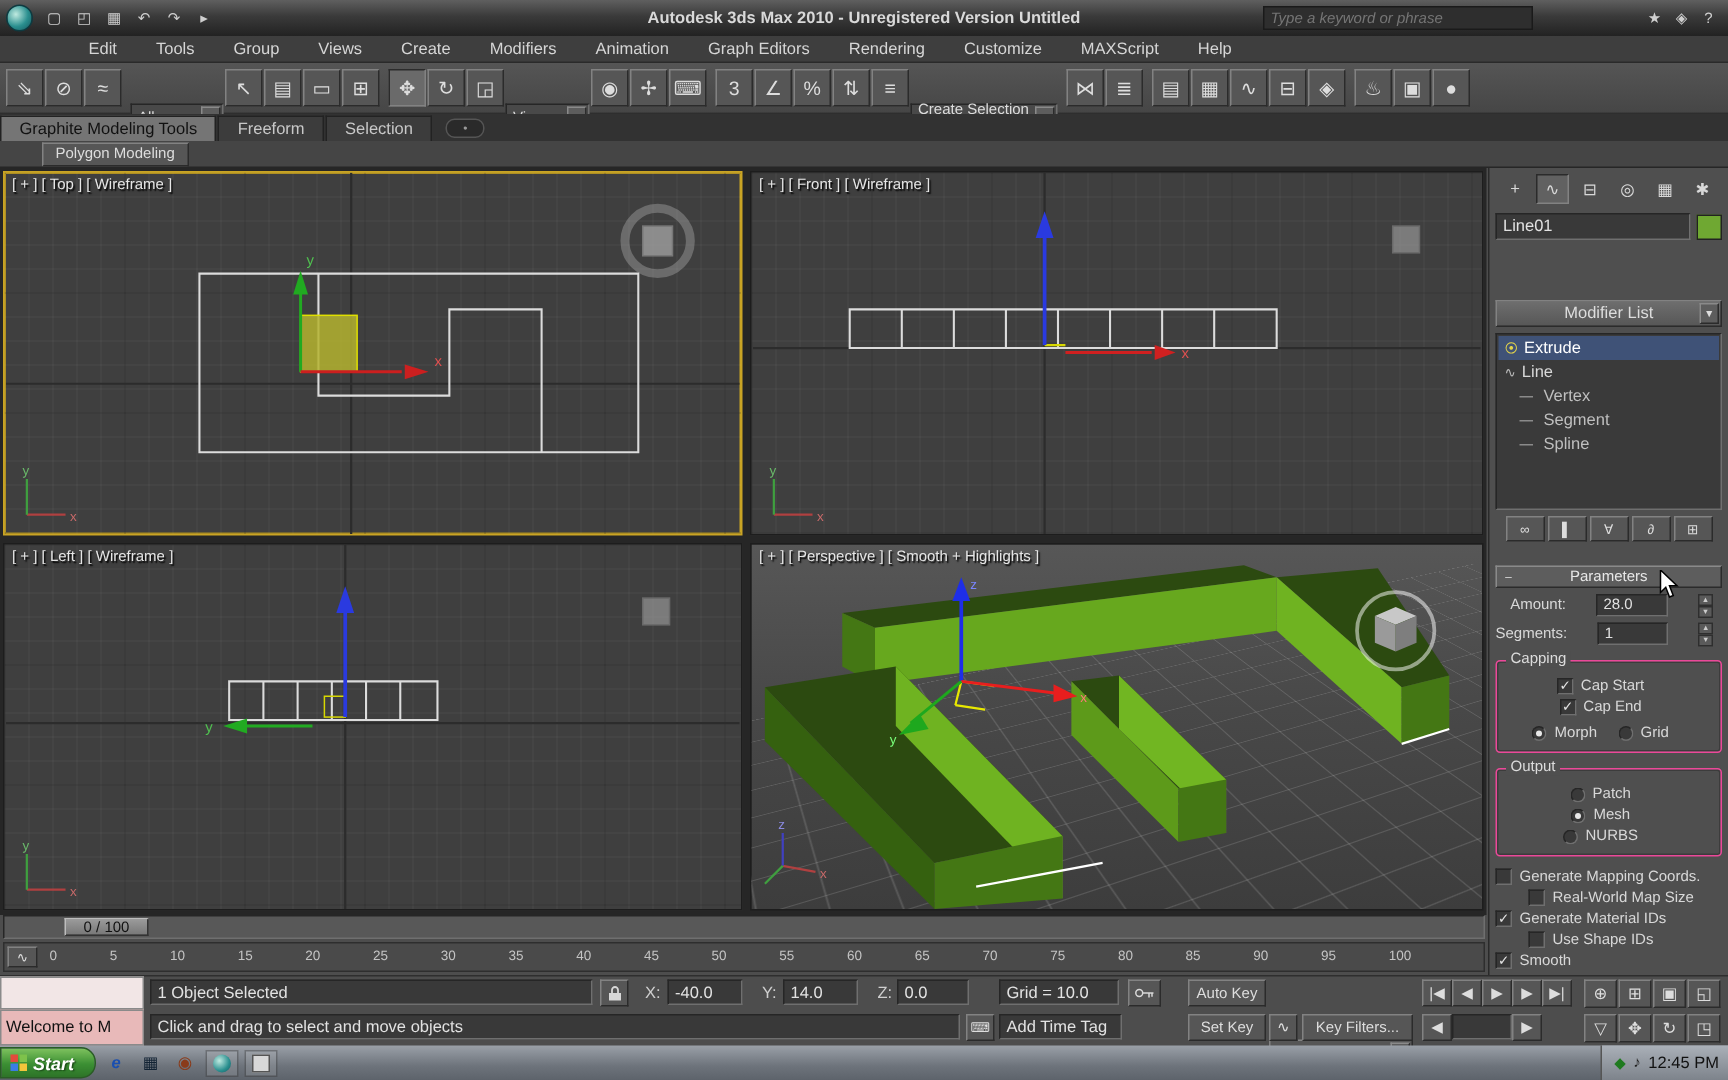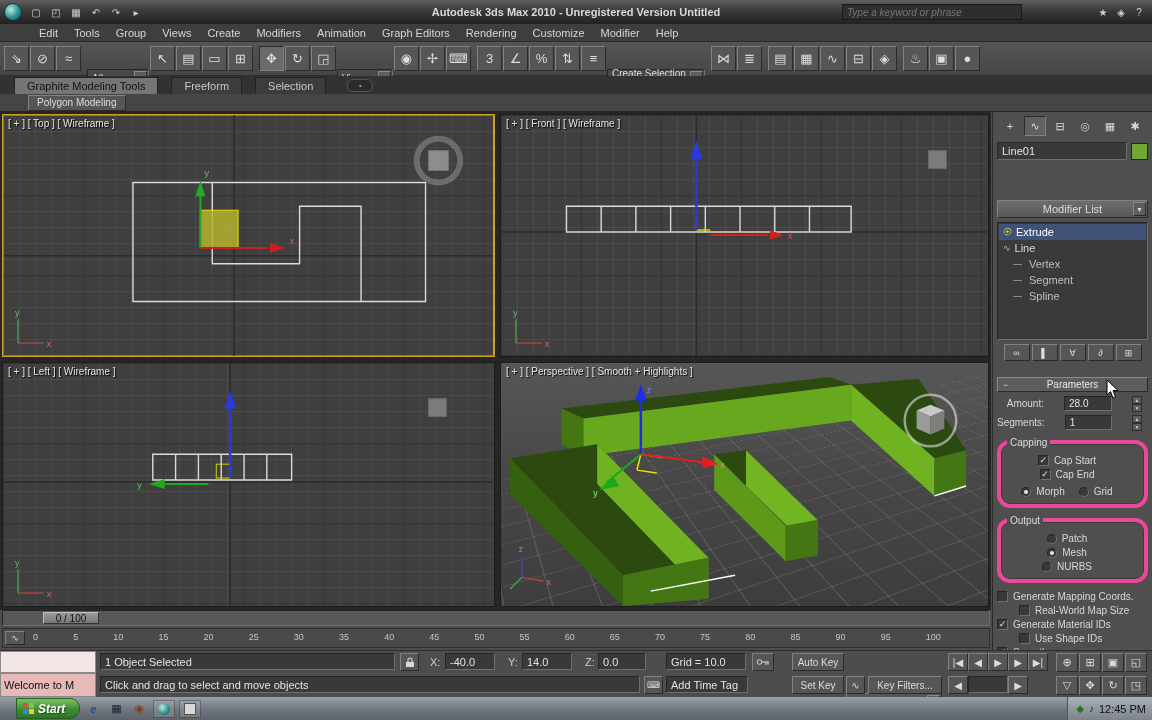--- a/index.html
+++ b/index.html
@@ -34,31 +34,31 @@
   .qa-ic { width:18px; height:16px; margin:0 1px; font-size:10px; background:transparent; border:none; color:#cfcfcf;
     display:flex; align-items:center; justify-content:center; }
   #title-text { position:absolute; left:0; right:0; text-align:center; font-weight:bold; color:#d9d9d9; font-size:11px; pointer-events:none; }
   #search-wrap { position:absolute; right:130px; top:4px; width:180px; height:16px; }
   #search-input { width:100%; height:100%; background:#2e2e2e; border:1px solid #1a1a1a; color:#aaa;
     font-style:italic; font-size:10px; padding:0 4px; font-family:"Liberation Sans",sans-serif; }
   .tb-right-ic { width:18px; height:16px; font-size:10px; background:transparent; border:none; color:#cfcfcf; }
   #titlebar-right { position:absolute; right:4px; top:4px; display:flex; }
   
   #menubar { left:0; top:24px; width:1152px; height:18px; background:#3e3e3e; border-bottom:1px solid #2a2a2a;
-    display:flex; align-items:center; padding-left:32px; gap:2px; }
+    display:flex; align-items:center; padding-left:52px; gap:12px; }
   .menu-item { padding:1px 7px; color:#d6d6d6; font-size:11px; cursor:default; }
   
   #maintoolbar { left:0; top:42px; width:1152px; height:34px; background:linear-gradient(180deg,#555,#464646);
     border-bottom:1px solid #2e2e2e; display:flex; align-items:center; padding-left:4px; gap:1px; }
   .tool-ic { width:25px; height:25px; font-size:13px; }
   .tool-dd { height:20px; background:#494949; border:1px solid; border-color:#262626 #6f6f6f #6f6f6f #262626;
     color:#ddd; font-size:10px; display:flex; align-items:center; padding:0 16px 0 4px; }
   .tsep { width:4px; height:26px; }
   
-  #ribbontabs { left:0; top:76px; width:1152px; height:18px; background:#323232; display:flex; align-items:flex-end; padding-left:14px; gap:13px; }
+  #ribbontabs { left:0; top:76px; width:1152px; height:18px; background:#323232; display:flex; align-items:flex-end; padding-left:0; gap:1px; }
   .rtab { height:17px; padding:0 12px; display:flex; align-items:center; font-size:11px; background:#3c3c3c; color:#c8c8c8;
     border:1px solid #222; border-bottom:none; }
   .rtab.active { background:#757575; color:#111; }
   #ribbon-collapse { width:26px; height:13px; margin-left:8px; margin-bottom:2px; border-radius:6px; background:#2a2a2a;
     color:#999; font-size:8px; display:flex; align-items:center; justify-content:center; border:1px solid #555; }
   #polyrow { left:0; top:94px; width:1152px; height:18px; background:#454545; border-bottom:1px solid #262626; display:flex; align-items:center;padding-left:24px; }
   #poly-btn { height:16px; margin-left:4px; padding:0 8px; font-size:10px; }
   
   #vpzone { left:0; top:112px; width:991px; height:498px; background:#262626; }
   .vp { position:absolute; overflow:hidden; border:1px solid #1d1d1d; background:#3f3f3f; }
@@ -104,21 +104,21 @@
   .stkbtn { width:26px; height:17px; font-size:9px; }
   #rollout { margin-top:16px; }
   #rollout-hdr { height:15px; background:#5d5d5d; border:1px solid; border-color:#8a8a8a #2b2b2b #2b2b2b #8a8a8a;
     display:flex; align-items:center; justify-content:center; font-size:10px; color:#e8e8e8; position:relative; }
   #rollout-hdr .minus { position:absolute; left:5px; font-size:9px; color:#ccc; }
   .prm-row { display:flex; align-items:center; justify-content:flex-end; gap:20px; margin-top:4px; padding-right:6px; }
   .prm-label { font-size:10px; color:#d8d8d8; }
   .prm-field { width:48px; height:15px; font-size:10px; justify-content:flex-start; }
   .spin { display:flex; flex-direction:column; width:10px; height:15px; }
   .spin span { flex:1; font-size:5px; line-height:6px; text-align:center; background:#5a5a5a; border:1px solid #2e2e2e; color:#ccc; }
-  .grp { position:relative; border:4px solid #ec4899; border-radius:13px; margin-top:10px; padding:8px 17px 4px 6px;
+  .grp { position:relative; border:1px solid #ec4899; border-radius:3px; margin-top:10px; padding:8px 17px 4px 6px;
     box-shadow:inset 0 0 0 1px #3c3c3c; }
   .grp-legend { position:absolute; top:-7px; left:6px; background:#4f4f4f; padding:0 3px; font-size:10px; color:#dcdcdc; }
   .ckrow { display:flex; align-items:center; gap:5px; margin:3px 0; font-size:10px; color:#d8d8d8; }
   .ck { width:11px; height:11px; font-size:9px; line-height:9px; justify-content:center; padding:0; }
   .rd { width:10px; height:10px; border-radius:50%; justify-content:center; padding:0; position:relative; }
   .rd.on::after { content:""; width:4px; height:4px; border-radius:50%; background:#e8e8e8; }
   .radpair { display:flex; gap:14px; justify-content:center; }
   .ind { margin-left:22px; }
   
   #timeslider { left:2px; top:610px; width:988px; height:16px; background:#585858; border:1px solid; border-color:#262626 #6f6f6f #6f6f6f #262626;text-decoration:underline; }
@@ -136,21 +136,21 @@
   .srow { position:absolute; left:0; width:1152px; height:22px; }
   #srow1 { top:0; } #srow2 { top:23px; }
   .sfield { position:absolute; top:2px; height:17px; font-size:11px; }
   .slabel { position:absolute; top:5px; font-size:11px; color:#cfcfcf; }
   .sbtn { position:absolute; top:2px; height:18px; font-size:10px; }
   .pb { width:20px; }
   .navbtn { width:22px; height:19px; font-size:11px; }
   
   #taskbar { left:0; top:697px; width:1152px; height:23px;
     background:linear-gradient(180deg,#9aa0a8,#6d737b 60%,#5d636b); display:flex; align-items:center; }
-  #startbtn { height:21px; margin:1px 0 1px 16px; padding:0 14px 0 6px; border-radius:0 10px 10px 0;
+  #startbtn { height:21px; margin:1px 0 1px 0; padding:0 14px 0 6px; border-radius:0 10px 10px 0;
     background:linear-gradient(180deg,#7ec25e,#3b8f33 55%,#2d7328); color:#fff; font-weight:bold; font-style:italic;
     font-size:12px; display:flex; align-items:center; gap:4px; text-shadow:1px 1px 1px #1c4a18; border:1px solid #2a5c26; }
   #winflag { display:grid; grid-template-columns:5px 5px; grid-template-rows:5px 5px; gap:1px; }
   #winflag i { display:block; } 
   #winflag .r{background:#e34b3c;} #winflag .g{background:#7ec24b;} #winflag .b{background:#3b7de3;} #winflag .y{background:#f3c53b;}
   .ql-ic { width:20px; height:18px; margin-left:3px; font-size:11px; background:transparent; border:none; color:#123;
     display:flex; align-items:center; justify-content:center; }
   .app-ic { width:22px; height:18px; margin-left:4px; display:flex; align-items:center; justify-content:center;
     background:rgba(255,255,255,.12); border:1px solid rgba(0,0,0,.3); }
   .app-sq { width:12px; height:12px; }
@@ -201,21 +201,21 @@
     <span class="menu-item">Edit</span>
     <span class="menu-item">Tools</span>
     <span class="menu-item">Group</span>
     <span class="menu-item">Views</span>
     <span class="menu-item">Create</span>
     <span class="menu-item">Modifiers</span>
     <span class="menu-item">Animation</span>
     <span class="menu-item">Graph Editors</span>
     <span class="menu-item">Rendering</span>
     <span class="menu-item">Customize</span>
-    <span class="menu-item">Modifier</span>
+    <span class="menu-item">MAXScript</span>
     <span class="menu-item">Help</span>
   </div>
 
   <div id="maintoolbar" class="abs">
     <button class="btn tool-ic">
         <span>⇘</span>
       </button>
     <button class="btn tool-ic">
         <span>⊘</span>
       </button>

